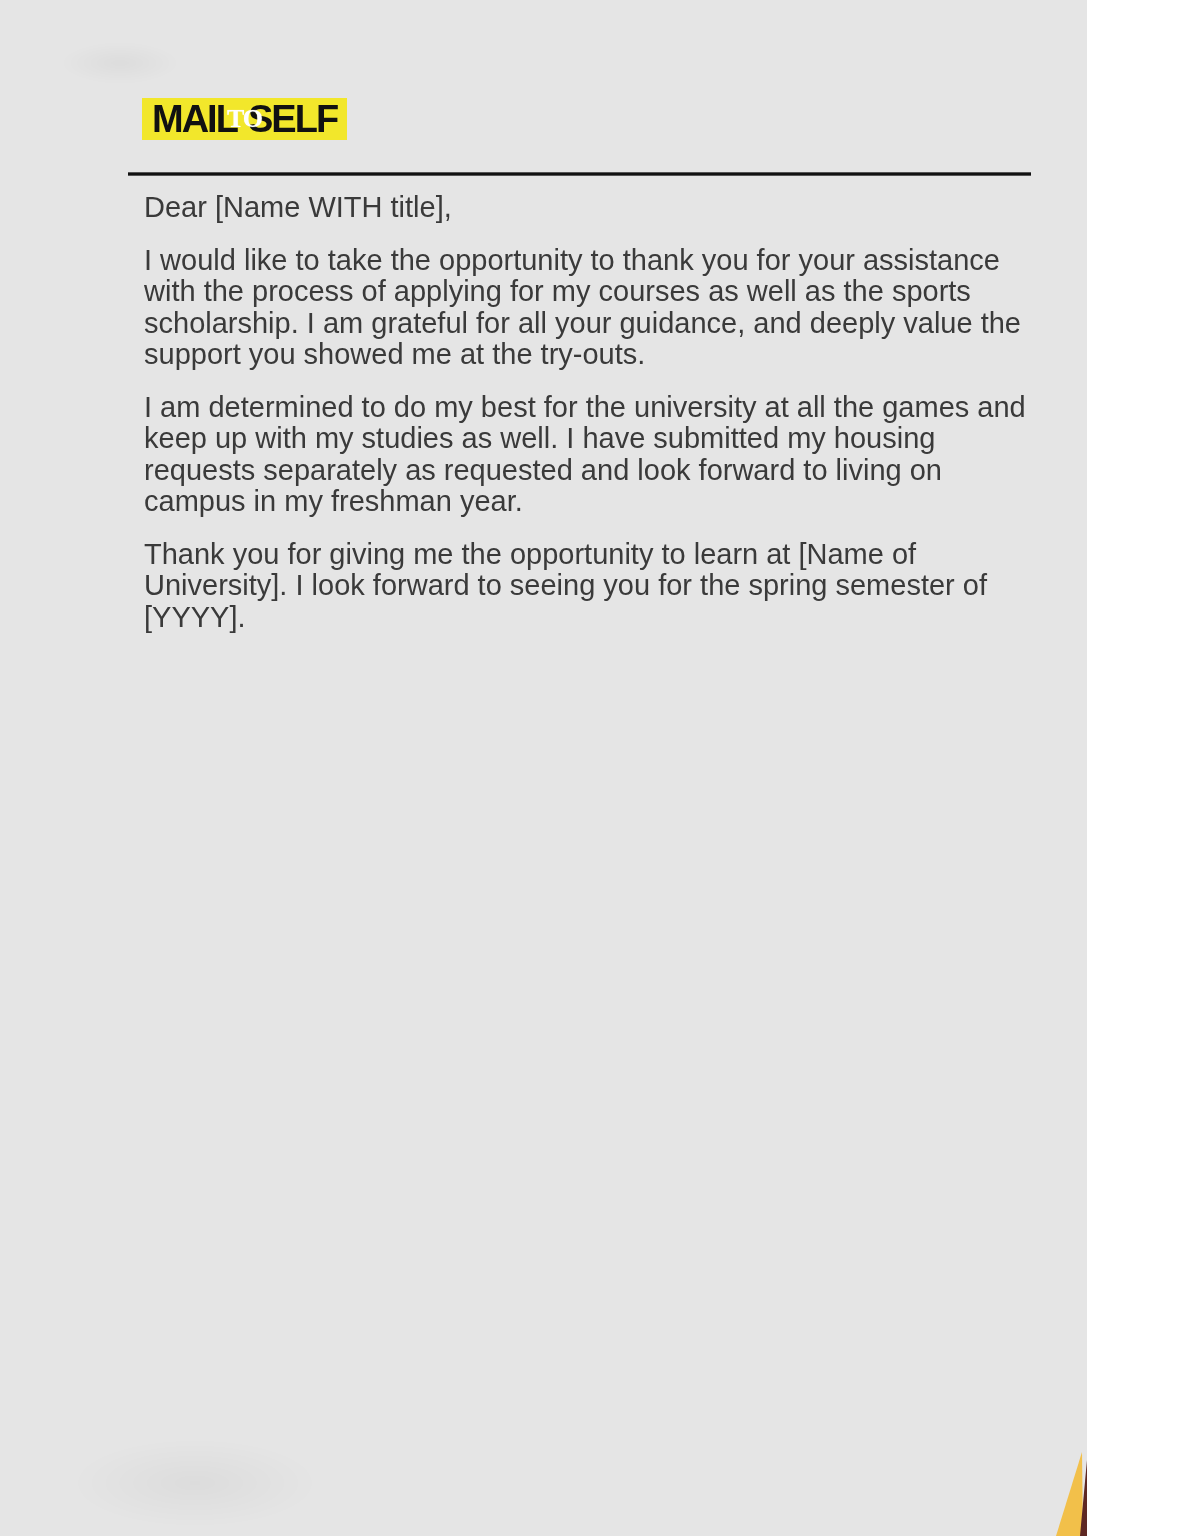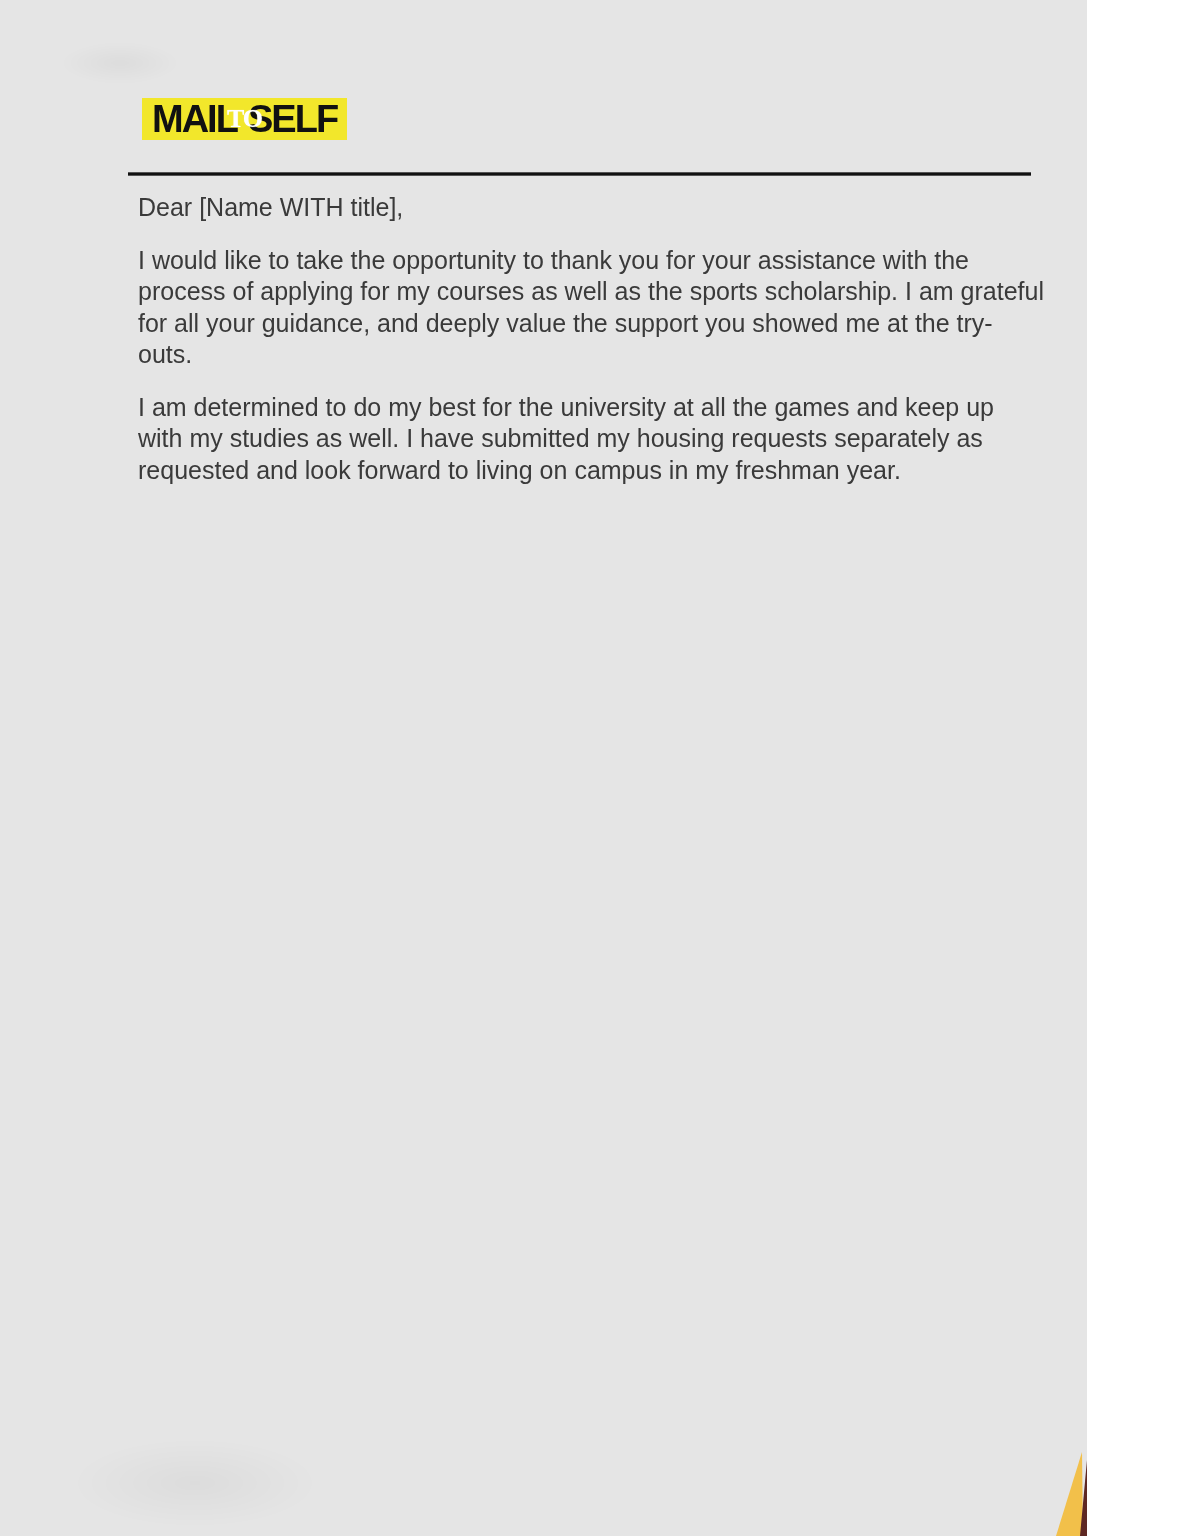--- a/index.html
+++ b/index.html
@@ -59,24 +59,24 @@
     height: 4px;
     background: #111111;
     border-top: 1px solid #555;
     border-bottom: 1px solid #555;
     box-sizing: border-box;
   }
 
   
   .letter {
     position: absolute;
-    left: 138px;
+    left: 144px;
     top: 192px;
     width: 906px;
-    font-size: 25px;
+    font-size: 29px;
     line-height: 31.5px;
     color: #3a3a3a;
   }
   .letter p {
     margin: 0 0 21px 0;
   }
 
   
   .corner-ribbon {
     position: absolute;
@@ -117,20 +117,21 @@
     <span class="logo-to">TO</span>
     <span class="logo-word">SELF</span>
   </div>
 
   <div class="header-rule"></div>
 
   <div class="letter">
     <p>Dear [Name WITH title],</p>
     <p>I would like to take the opportunity to thank you for your assistance with the process of applying for my courses as well as the sports scholarship. I am grateful for all your guidance, and deeply value the support you showed me at the try-outs.</p>
     <p>I am determined to do my best for the university at all the games and keep up with my studies as well. I have submitted my housing requests separately as requested and look forward to living on campus in my freshman year.</p>
+    <p>Thank you for giving me the opportunity to learn at [Name of University]. I look forward to seeing you for the spring semester of [YYYY].</p>
   </div>
 
   <div class="artifact artifact-top-left"></div>
   <div class="artifact artifact-bottom-left"></div>
 
   <svg class="corner-ribbon" viewBox="0 0 67 96" preserveAspectRatio="none">
     <polygon id="ribbon-yellow" points="62,12 36,96 63,96" fill="#f2c04a"></polygon>
     <polygon id="ribbon-maroon" points="67,20 60,96 67,96" fill="#5e2823"></polygon>
   </svg>
 

